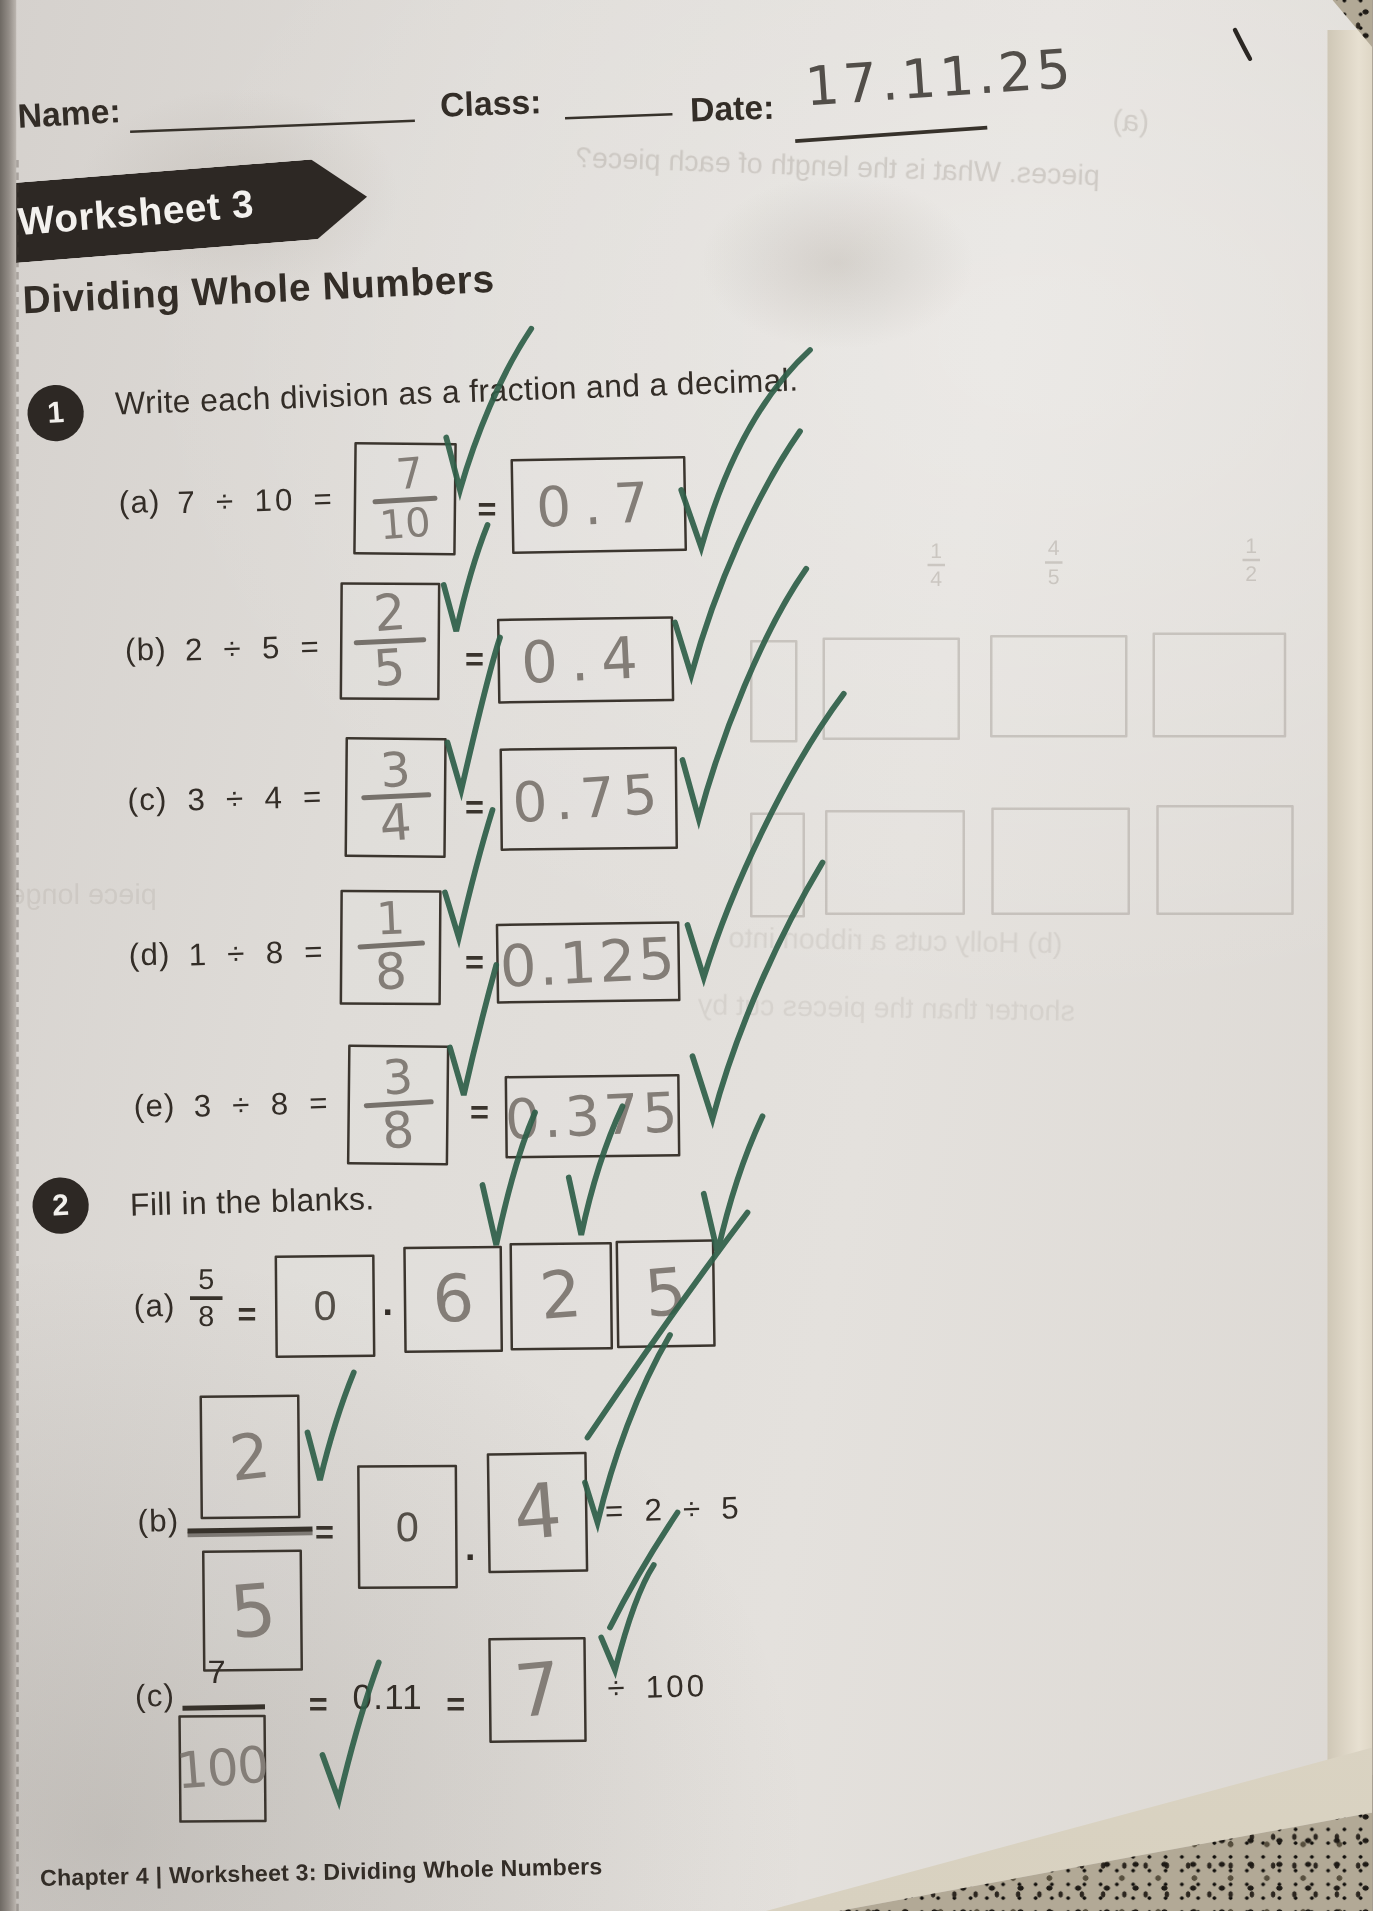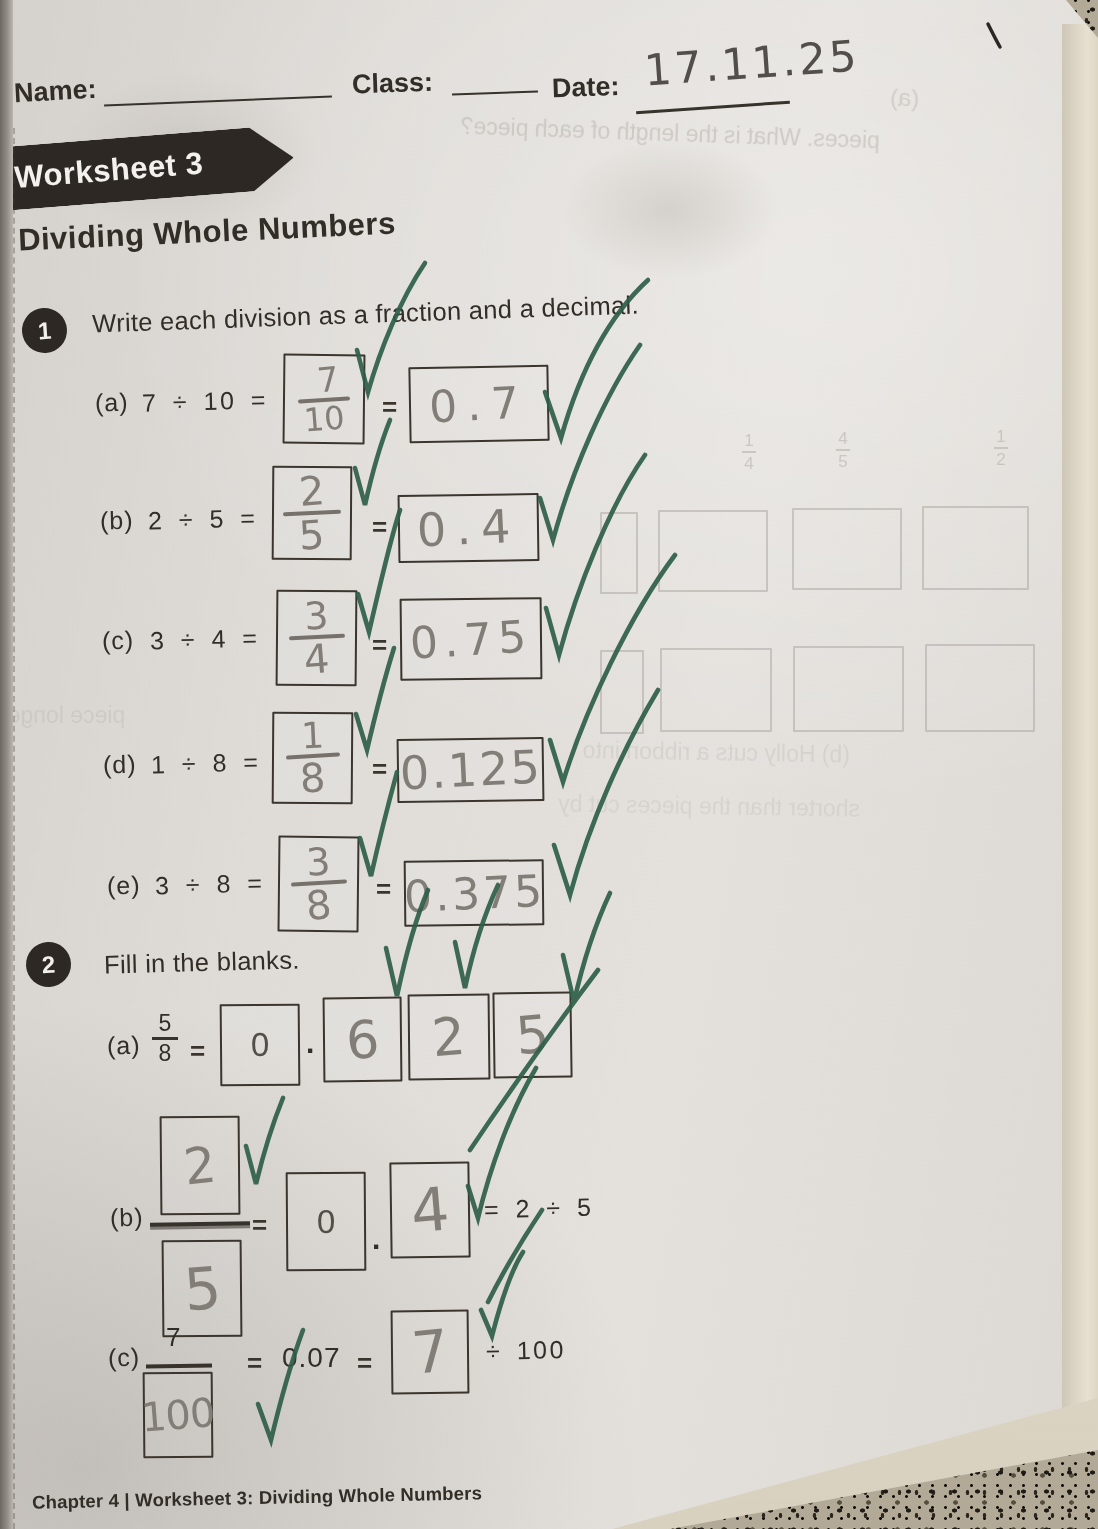--- a/index.html
+++ b/index.html
@@ -217,21 +217,21 @@
     </div>
     <div class="abs print expr" style="left:484px;top:1194px;transform:rotate(-1.5deg);">= 2 ÷ 5</div>
 
     <div class="abs print rowlabel" style="left:108px;top:1343px;transform:rotate(-1.5deg);">(c)</div>
     <div class="abs print" style="left:166px;top:1322px;font-size:26px;">7</div>
     <div style="position:absolute;left:146px;top:1364px;width:66px;height:3.5px;background:#37322b;transform:rotate(-1deg);"></div>
     <div class="box" style="left:143px;top:1372px;width:70px;height:86px;transform:rotate(-.5deg);">
       <span class="hand" style="font-size:40px;letter-spacing:-1px;transform:rotate(-4deg);">100</span>
     </div>
     <div class="abs eq" style="left:247px;top:1348px;">=</div>
-    <div class="abs print" style="left:282px;top:1342px;font-size:28px;letter-spacing:1px;">0.07</div>
+    <div class="abs print" style="left:282px;top:1342px;font-size:28px;letter-spacing:1px;">0.11</div>
     <div class="abs eq" style="left:357px;top:1348px;">=</div>
     <div class="box" style="left:391px;top:1310px;width:78px;height:84px;transform:rotate(-.6deg);">
       <span class="hand" style="font-size:58px;transform:rotate(-5deg);">7</span>
     </div>
     <div class="abs print expr" style="left:486px;top:1336px;transform:rotate(-1.5deg);">÷ 100</div>
 
     <div class="abs print" style="left:965px;top:1430px;font-size:17.5px;font-weight:600;transform:rotate(-2deg);">Page 107</div>
     <div class="abs print" style="left:32px;top:1487px;font-size:18.5px;font-weight:600;transform:rotate(-1.2deg);letter-spacing:.2px;">Chapter 4 | Worksheet 3: Dividing Whole Numbers</div>
 
     <svg width="1098" height="1529" viewBox="0 0 1098 1529" style="position:absolute;left:0;top:0;pointer-events:none;">

